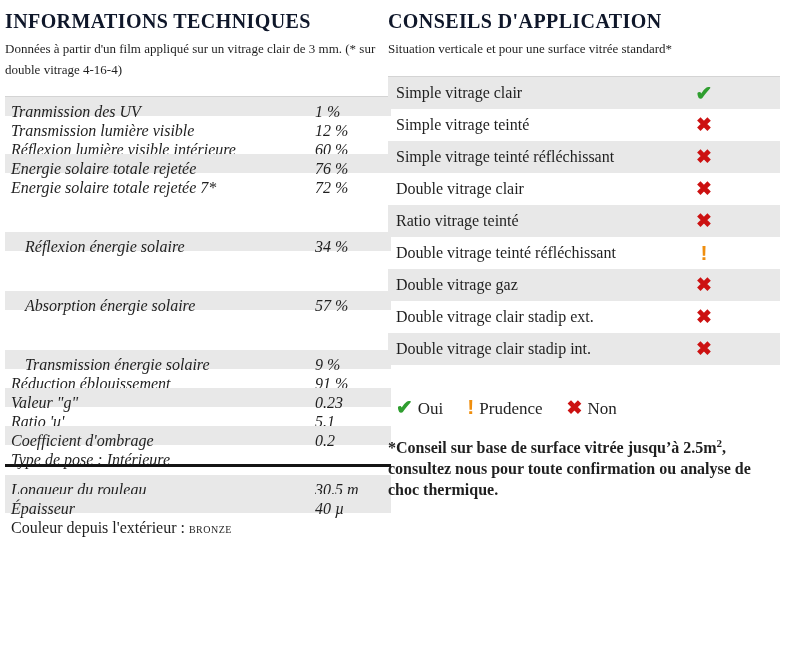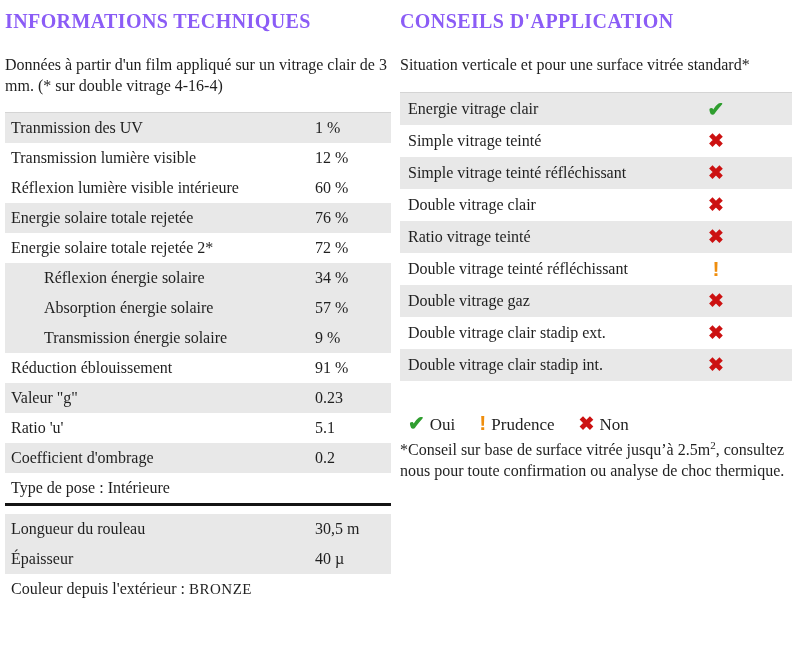--- a/index.html
+++ b/index.html
@@ -3,67 +3,67 @@
 <meta charset="utf-8">
 <style>
   html,body{margin:0;padding:0;}
   body{
     width:798px;height:663px;position:relative;background:#ffffff;
     font-family:"Liberation Serif","DejaVu Serif",serif;
     color:#1f1f1f;overflow:hidden;
   }
   .col{position:absolute;top:8px;}
   .col-left{left:5px;width:386px;}
-  .col-right{left:400px;width:392px;}
+  .col-right{left:388px;width:392px;}
   h1{
-    margin:0;font-size:20px;font-weight:bold;color:#8b5cf6;
+    margin:0;font-size:20px;font-weight:bold;color:#0f172a;
     letter-spacing:0.4px;line-height:26px;
   }
-  .subtitle{font-size:16px;line-height:21px;margin-top:20px;}
+  .subtitle{font-size:13px;line-height:21px;margin-top:4px;}
   .table{margin-top:16px;border-top:1px solid #d4d4d4;}
   .trow{
-    position:relative;height:30px;line-height:30px;font-size:16px;
-    padding-left:6px;box-sizing:border-box;white-space:nowrap;
+    position:relative;height:19px;line-height:30px;font-size:16px;
+    padding-left:6px;box-sizing:border-box;white-space:nowrap;font-style:italic;
   }
   .shade{background:#e8e8e8;}
-  .indent{padding-left:39px;}
+  .indent{padding-left:20px;margin-top:40px;}
   .tvalue{position:absolute;left:310px;top:0;}
   .thick-rule{height:3px;background:#141414;margin:0;}
   .color-line{font-size:16px;line-height:30px;padding-left:6px;white-space:nowrap;}
-  .caps-val{font-size:15px;letter-spacing:0.5px;}
+  .caps-val{font-size:10px;letter-spacing:0.5px;}
   
   .rrow{
     position:relative;height:32px;line-height:32px;font-size:16px;
     padding-left:8px;box-sizing:border-box;white-space:nowrap;
   }
   .status{
     position:absolute;left:300px;top:0;width:32px;text-align:center;
     font-weight:bold;
   }
   .st-yes{color:#2f9e2f;font-size:20px;}
   .st-no{color:#cc1111;font-size:19px;}
   .st-caution{color:#ef8e0e;font-size:21px;font-family:"Liberation Sans",sans-serif;}
   .legend{margin-top:30px;display:flex;align-items:baseline;gap:24px;font-size:17px;padding-left:8px;}
   .legend-item{display:flex;align-items:baseline;gap:5px;}
   .legend .st-yes,.legend .st-no,.legend .st-caution{position:static;width:auto;}
-  .footnote{font-size:16px;line-height:21px;margin-top:0;}
+  .footnote{font-size:16px;line-height:21px;margin-top:14px;font-weight:bold;}
   .footnote sup{font-size:11px;}
 </style>
 </head>
 <body>
 
 <div class="col col-left">
   <h1>INFORMATIONS TECHNIQUES</h1>
   <div class="subtitle">Données à partir d'un film appliqué sur un vitrage clair de 3 mm. (* sur double vitrage 4-16-4)</div>
   <div class="table" id="left-table-1">
       <div class="trow shade"><span>Tranmission des UV</span><span class="tvalue">1 %</span></div>
       <div class="trow"><span>Transmission lumière visible</span><span class="tvalue">12 %</span></div>
       <div class="trow"><span>Réflexion lumière visible intérieure</span><span class="tvalue">60 %</span></div>
       <div class="trow shade"><span>Energie solaire totale rejetée</span><span class="tvalue">76 %</span></div>
-      <div class="trow"><span>Energie solaire totale rejetée 2*</span><span class="tvalue">72 %</span></div>
+      <div class="trow"><span>Energie solaire totale rejetée 7*</span><span class="tvalue">72 %</span></div>
       <div class="trow shade indent"><span>Réflexion énergie solaire</span><span class="tvalue">34 %</span></div>
       <div class="trow shade indent"><span>Absorption énergie solaire</span><span class="tvalue">57 %</span></div>
       <div class="trow shade indent"><span>Transmission énergie solaire</span><span class="tvalue">9 %</span></div>
       <div class="trow"><span>Réduction éblouissement</span><span class="tvalue">91 %</span></div>
       <div class="trow shade"><span>Valeur "g"</span><span class="tvalue">0.23</span></div>
       <div class="trow"><span>Ratio 'u'</span><span class="tvalue">5.1</span></div>
       <div class="trow shade"><span>Coefficient d'ombrage</span><span class="tvalue">0.2</span></div>
       <div class="trow"><span>Type de pose : Intérieure</span></div>
     </div>
   <div class="thick-rule"></div>
@@ -74,21 +74,21 @@
   <div class="color-line">
     <span>Couleur depuis l'extérieur :</span>
     <span class="caps-val">BRONZE</span>
   </div>
 </div>
 
 <div class="col col-right">
   <h1>CONSEILS D'APPLICATION</h1>
   <div class="subtitle">Situation verticale et pour une surface vitrée standard*</div>
   <div class="table" id="right-table" style="margin-top:17px;">
-      <div class="rrow shade"><span>Energie vitrage clair</span><span class="status st-yes">✔</span></div>
+      <div class="rrow shade"><span>Simple vitrage clair</span><span class="status st-yes">✔</span></div>
       <div class="rrow"><span>Simple vitrage teinté</span><span class="status st-no">✖</span></div>
       <div class="rrow shade"><span>Simple vitrage teinté réfléchissant</span><span class="status st-no">✖</span></div>
       <div class="rrow"><span>Double vitrage clair</span><span class="status st-no">✖</span></div>
       <div class="rrow shade"><span>Ratio vitrage teinté</span><span class="status st-no">✖</span></div>
       <div class="rrow"><span>Double vitrage teinté réfléchissant</span><span class="status st-caution">!</span></div>
       <div class="rrow shade"><span>Double vitrage gaz</span><span class="status st-no">✖</span></div>
       <div class="rrow"><span>Double vitrage clair stadip ext.</span><span class="status st-no">✖</span></div>
       <div class="rrow shade"><span>Double vitrage clair stadip int.</span><span class="status st-no">✖</span></div>
     </div>
   <div class="legend">

